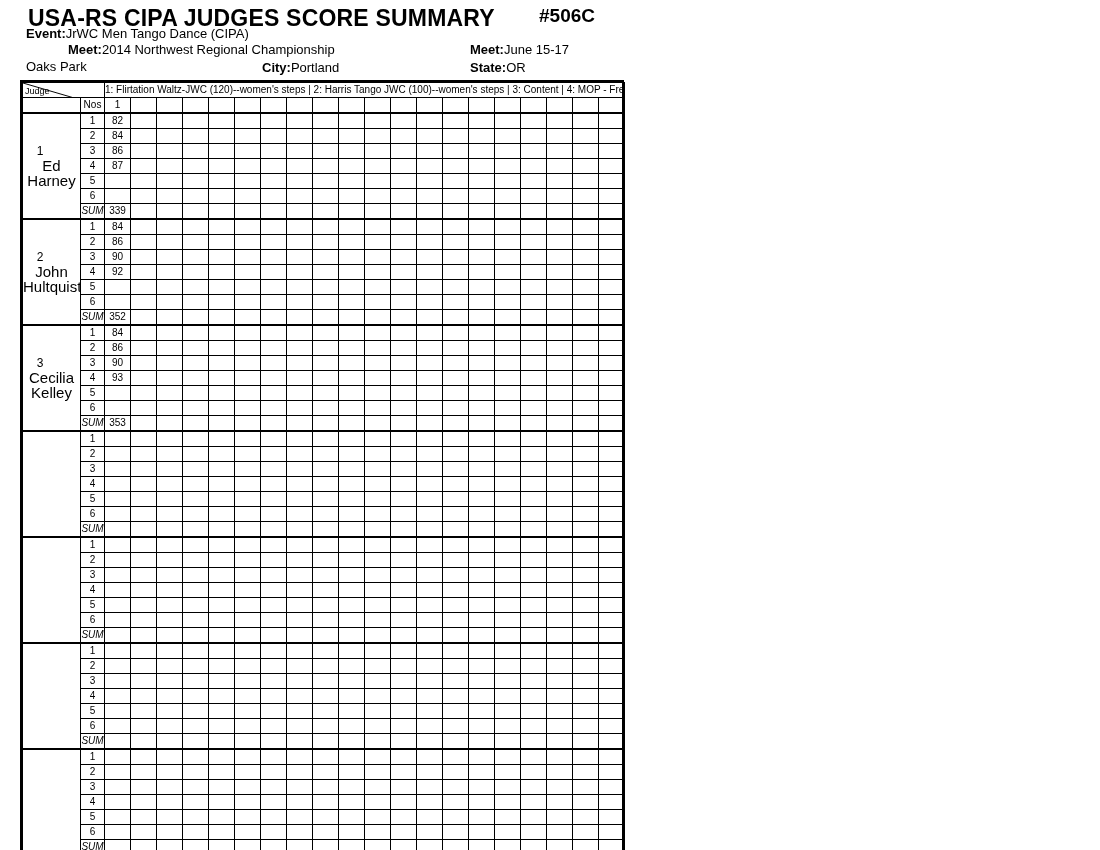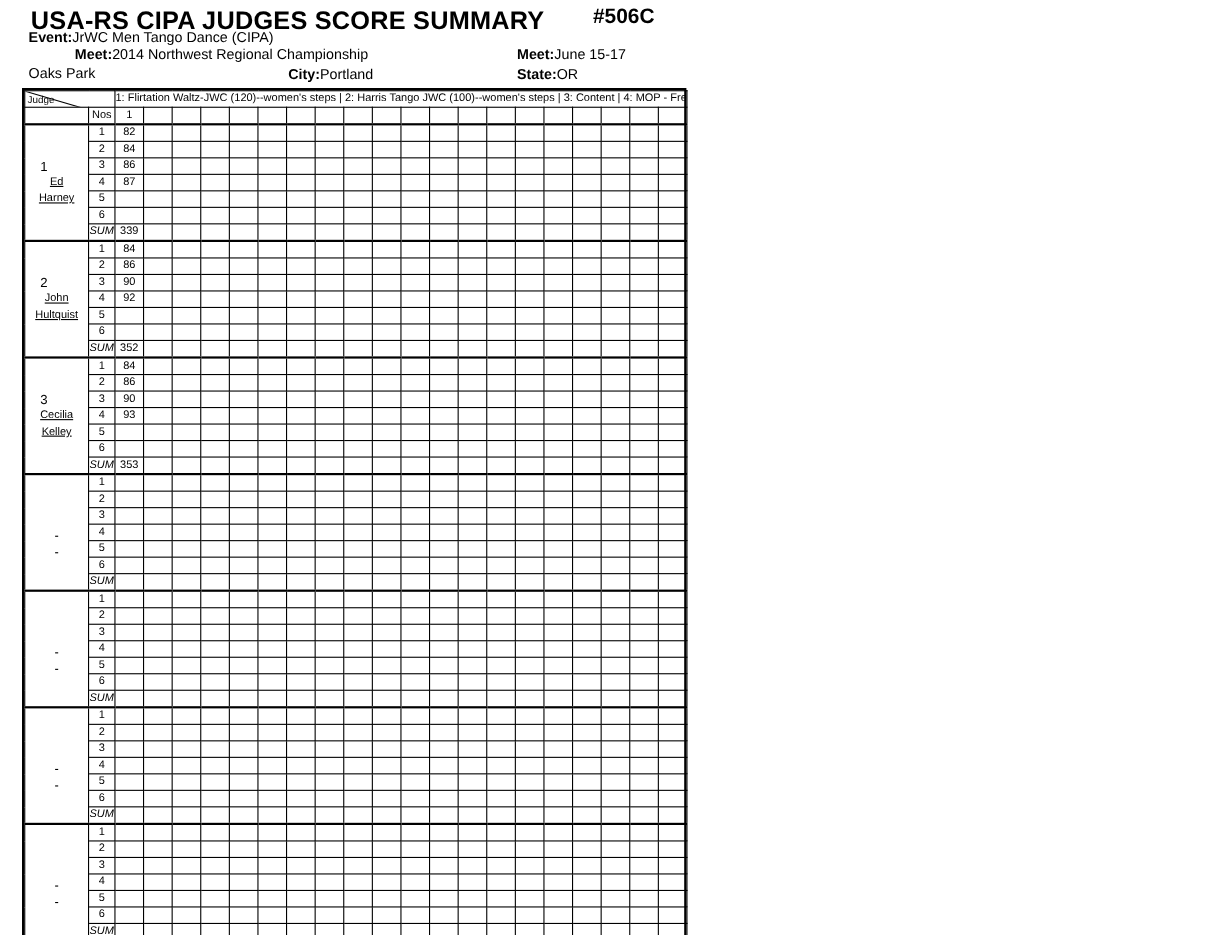--- a/index.html
+++ b/index.html
@@ -132,22 +132,21 @@
   td.judge-cell .jnum {
     display: block;
     text-align: center;
     width: 26px;
     margin-left: 4px;
     font-size: 12px;
   }
   td.judge-cell .jname {
     display: block;
     margin-top: 3px;
-    font-size: 10px;
-    text-decoration: underline;
+    font-size: 15px;
   }
   td.rowlabel {
     font-size: 10px;
   }
   td.sumlabel {
     font-size: 10px;
     font-style: italic;
   }
   td.score {
     text-align: left;

